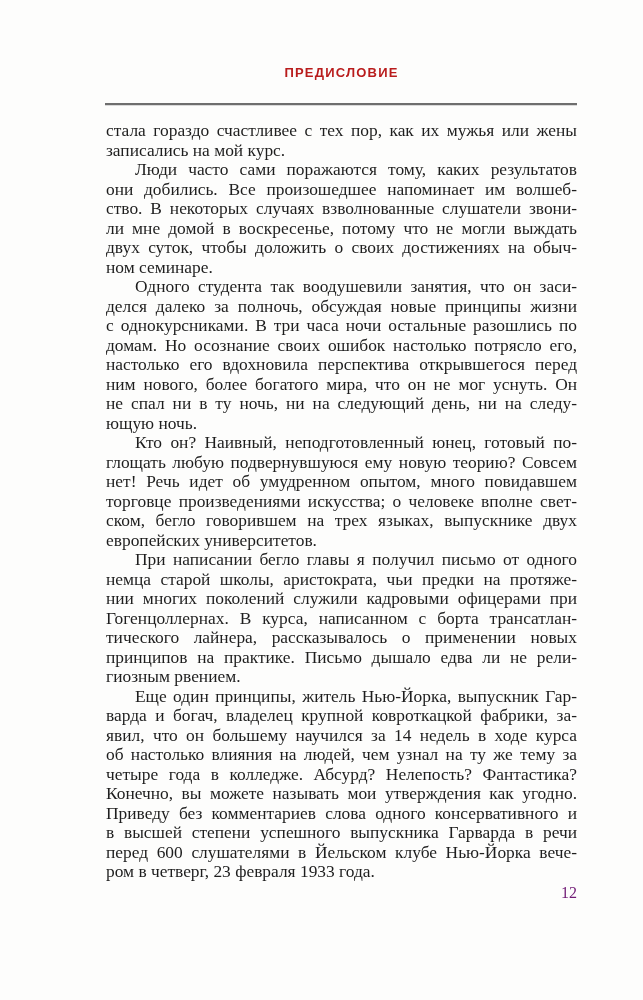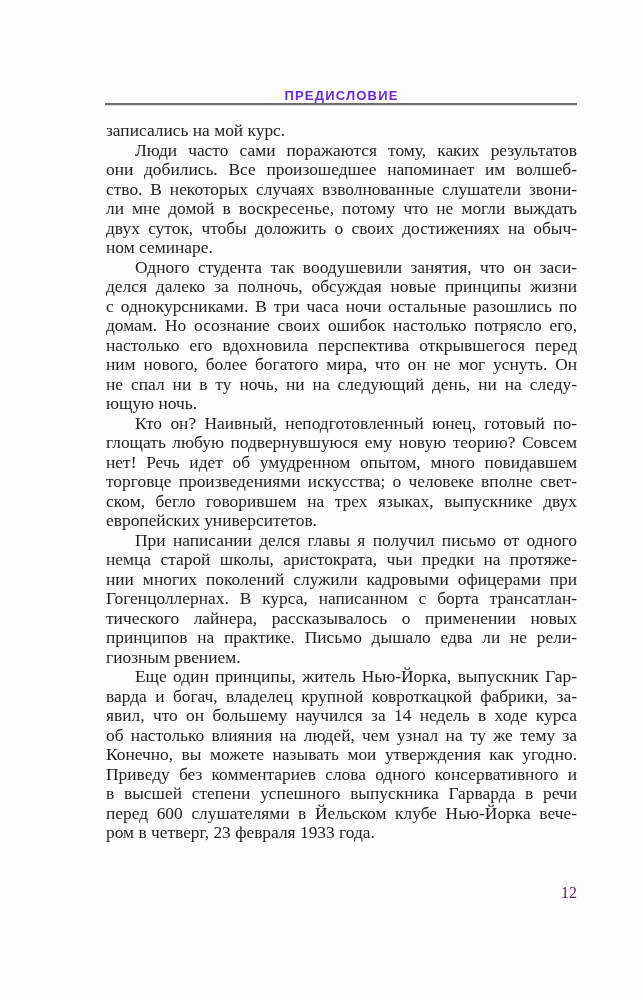--- a/index.html
+++ b/index.html
@@ -11,29 +11,29 @@
     position: relative;
     width: 643px;
     height: 1000px;
     background: #fdfdfc;
     overflow: hidden;
     font-family: "Liberation Serif", "DejaVu Serif", serif;
     color: #1e1e1e;
   }
   .running-head {
     position: absolute;
-    top: 88px;
+    top: 65px;
     left: 106px;
     width: 471px;
     text-align: center;
     font-family: "Liberation Sans", "DejaVu Sans", sans-serif;
     font-size: 13px;
     font-weight: 600;
     letter-spacing: 1.2px;
-    color: #6d28d9;
+    color: #b91c1c;
     transform: scaleY(1.05);
   }
   .head-rule {
     position: absolute;
     top: 103px;
     left: 105px;
     width: 472px;
     height: 2px;
     background: #6e6e6e;
     border-bottom: 1px solid #d9d9d9;
@@ -67,20 +67,21 @@
   }
 </style>
 </head>
 <body>
 
 <div class="page">
   <div class="running-head">ПРЕДИСЛОВИЕ</div>
   <div class="head-rule"></div>
   <div class="body-text">
       <div class="para">
+        <div class="line">стала гораздо счастливее с тех пор, как их мужья или жены</div>
         <div class="line last">записались на мой курс.</div>
       </div>
       <div class="para">
         <div class="line indent">Люди часто сами поражаются тому, каких результатов</div>
         <div class="line">они добились. Все произошедшее напоминает им волшеб-</div>
         <div class="line">ство. В некоторых случаях взволнованные слушатели звони-</div>
         <div class="line">ли мне домой в воскресенье, потому что не могли выждать</div>
         <div class="line">двух суток, чтобы доложить о своих достижениях на обыч-</div>
         <div class="line last">ном семинаре.</div>
       </div>
@@ -96,33 +97,34 @@
       </div>
       <div class="para">
         <div class="line indent">Кто он? Наивный, неподготовленный юнец, готовый по-</div>
         <div class="line">глощать любую подвернувшуюся ему новую теорию? Совсем</div>
         <div class="line">нет! Речь идет об умудренном опытом, много повидавшем</div>
         <div class="line">торговце произведениями искусства; о человеке вполне свет-</div>
         <div class="line">ском, бегло говорившем на трех языках, выпускнике двух</div>
         <div class="line last">европейских университетов.</div>
       </div>
       <div class="para">
-        <div class="line indent">При написании делся главы я получил письмо от одного</div>
+        <div class="line indent">При написании бегло главы я получил письмо от одного</div>
         <div class="line">немца старой школы, аристократа, чьи предки на протяже-</div>
         <div class="line">нии многих поколений служили кадровыми офицерами при</div>
         <div class="line">Гогенцоллернах. В курса, написанном с борта трансатлан-</div>
         <div class="line">тического лайнера, рассказывалось о применении новых</div>
         <div class="line">принципов на практике. Письмо дышало едва ли не рели-</div>
         <div class="line last">гиозным рвением.</div>
       </div>
       <div class="para">
         <div class="line indent">Еще один принципы, житель Нью-Йорка, выпускник Гар-</div>
         <div class="line">варда и богач, владелец крупной ковроткацкой фабрики, за-</div>
         <div class="line">явил, что он большему научился за 14 недель в ходе курса</div>
         <div class="line">об настолько влияния на людей, чем узнал на ту же тему за</div>
+        <div class="line">четыре года в колледже. Абсурд? Нелепость? Фантастика?</div>
         <div class="line">Конечно, вы можете называть мои утверждения как угодно.</div>
         <div class="line">Приведу без комментариев слова одного консервативного и</div>
         <div class="line">в высшей степени успешного выпускника Гарварда в речи</div>
         <div class="line">перед 600 слушателями в Йельском клубе Нью-Йорка вече-</div>
         <div class="line last">ром в четверг, 23 февраля 1933 года.</div>
       </div>
     </div>
   <div class="page-number">12</div>
 </div>
 

